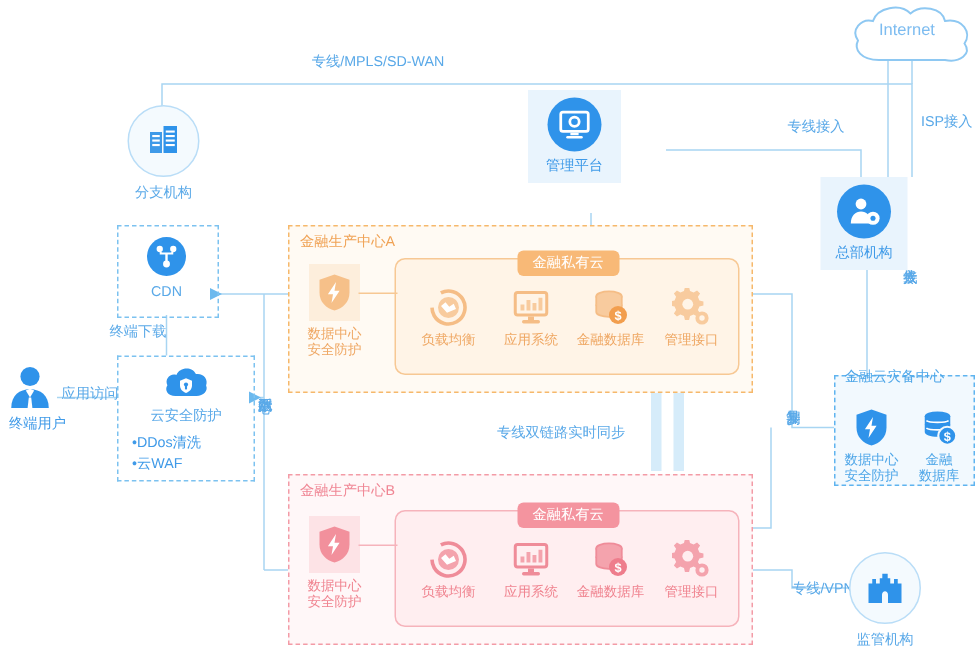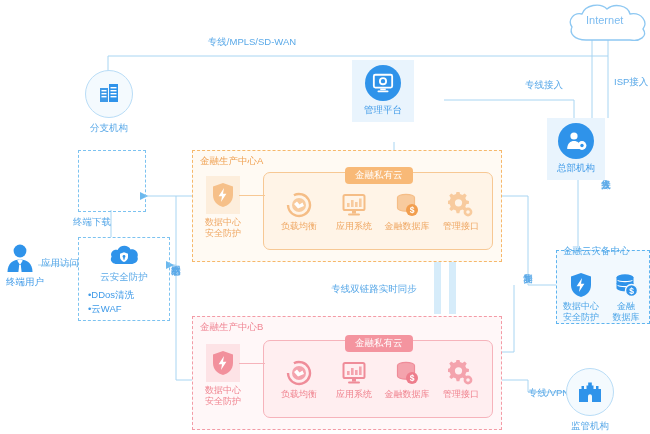--- a/index.html
+++ b/index.html
@@ -172,20 +172,35 @@
         <circle cx="10" cy="7" r="3.6" fill="#ffffff"></circle>
         <path d="M3.2,20 C3.2,14.6 6.4,12 10,12 C13.6,12 16.8,14.6 16.8,20 Z" fill="#ffffff"></path>
         <circle cx="18" cy="16.5" r="4.4" fill="#ffffff"></circle>
         <circle cx="18" cy="16.5" r="1.7" fill="#2f93ea"></circle>
       </svg>
     </div>
     <div class="cap">总部机构</div>
   </div>
 
   <div class="dash-blue" style="left:78px;top:150px;width:66px;height:60px;"></div>
+  <div class="node" style="left:90px;top:157px;">
+    <div style="width:42px;display:flex;justify-content:center;">
+      <svg width="28" height="28" viewBox="0 0 28 28">
+        <circle cx="14" cy="14" r="13" fill="#2f93ea"></circle>
+        <g fill="#ffffff">
+          <circle cx="9.5" cy="9" r="2.1"></circle>
+          <circle cx="18.5" cy="9" r="2.1"></circle>
+          <circle cx="14" cy="19" r="2.3"></circle>
+          <rect x="13.2" y="12" width="1.6" height="5"></rect>
+          <path d="M9.5,11 L9.5,12.6 L18.5,12.6 L18.5,11 L17.2,11 L17.2,11.4 L10.8,11.4 L10.8,11 Z"></path>
+        </g>
+      </svg>
+    </div>
+    <div class="cap">CDN</div>
+  </div>
 
   <div class="dash-blue" style="left:78px;top:237px;width:90px;height:82px;"></div>
   <div class="node" style="left:96px;top:243px;">
     <div style="width:56px;display:flex;justify-content:center;">
       <svg width="30" height="24" viewBox="0 0 30 24">
         <path d="M8,21 C2.8,21 0.5,17 2.6,13.8 C0.6,10 4.4,5.6 8.6,7 C10.6,1.8 19,1 21.6,6.4
                  C26.4,5.6 30,9.6 28.4,14 C30,17.4 26.6,21 22,21 Z" fill="#2f93ea"></path>
         <path d="M15,9.2 L19,10.8 L19,14 C19,16.4 17.2,18.2 15,19 C12.8,18.2 11,16.4 11,14 L11,10.8 Z" fill="#ffffff"></path>
         <circle cx="15" cy="13.4" r="1.4" fill="#2f93ea"></circle>
         <rect x="14.3" y="14" width="1.4" height="2.6" fill="#2f93ea"></rect>

